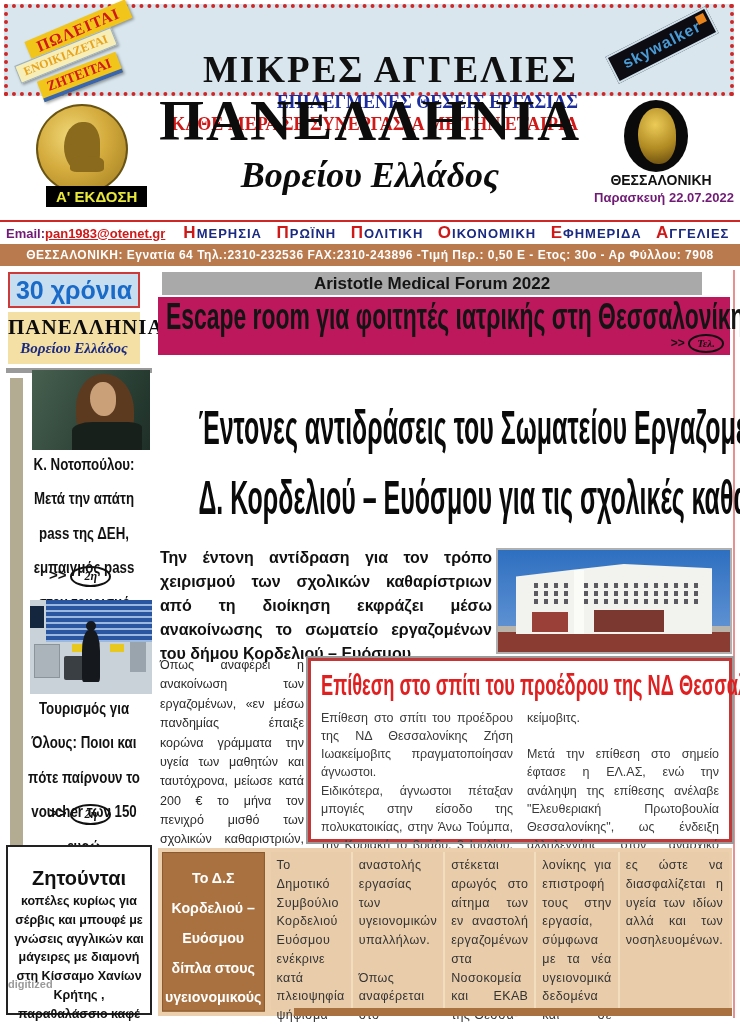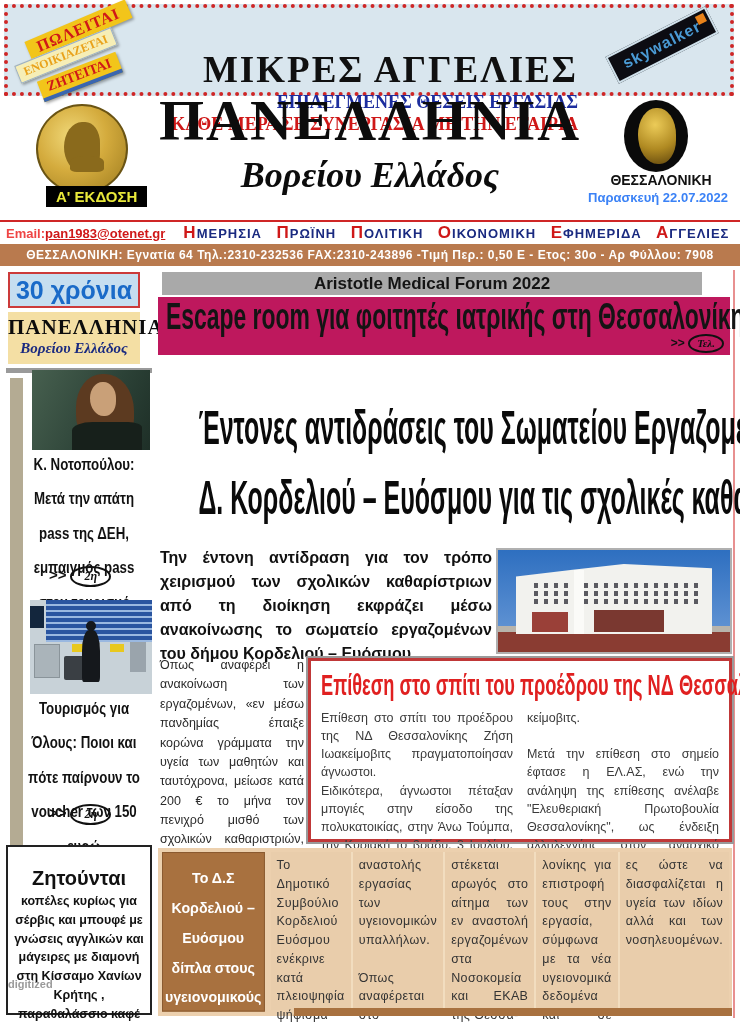--- a/index.html
+++ b/index.html
@@ -45,27 +45,27 @@
   .mast-sub { position:absolute; left:160px; top:58px; width:420px; text-align:center;
               font-family:"Liberation Serif", serif; font-weight:bold; font-style:italic;
               font-size:36px; color:#0c0c0c; }
   .emblem { position:absolute; right:52px; top:4px; width:64px; height:72px; border-radius:50%;
             background:#0a0a0a; overflow:hidden; }
   .emblem-gold { position:absolute; left:14px; top:8px; width:38px; height:56px;
                  background:radial-gradient(circle at 45% 30%, #eccb58 0%, #b08a22 55%, #5e440c 100%);
                  border-radius:50% 50% 45% 55%; }
   .mast-city { position:absolute; right:6px; top:76px; width:146px; text-align:center;
                font-weight:bold; font-size:14px; color:#111; }
-  .mast-date { position:absolute; right:6px; top:94px; width:146px; text-align:left;
-               font-weight:bold; font-size:13px; color:#3b82f6; }
+  .mast-date { position:absolute; right:6px; top:94px; width:146px; text-align:right;
+               font-weight:bold; font-size:13px; color:#701a75; }
 
   
   .inforow { position:absolute; left:0; top:220px; width:740px; height:24px;
              border-top:2px solid #cf2626; display:flex; align-items:center; padding:0 6px; }
-  .email-label { color:#ef4444; font-weight:bold; font-size:13px; }
+  .email-label { color:#701a75; font-weight:bold; font-size:13px; }
   .email-addr { color:#cf1818; font-weight:bold; font-size:13px; text-decoration:underline; }
   .descriptor { margin-left:18px; white-space:nowrap; }
   .desc-word { display:inline-block; margin-right:10px; color:#1a2a80; font-weight:bold;
                font-size:13px; letter-spacing:1px; }
   .desc-word::first-letter { color:#cf1818; font-size:17px; }
   .brownbar { position:absolute; left:0; top:244px; width:740px; height:22px; background:#b97a4e;
               color:#fff; font-weight:bold; font-size:12px; text-align:center; line-height:22px;
               letter-spacing:0.5px; }
 
   

